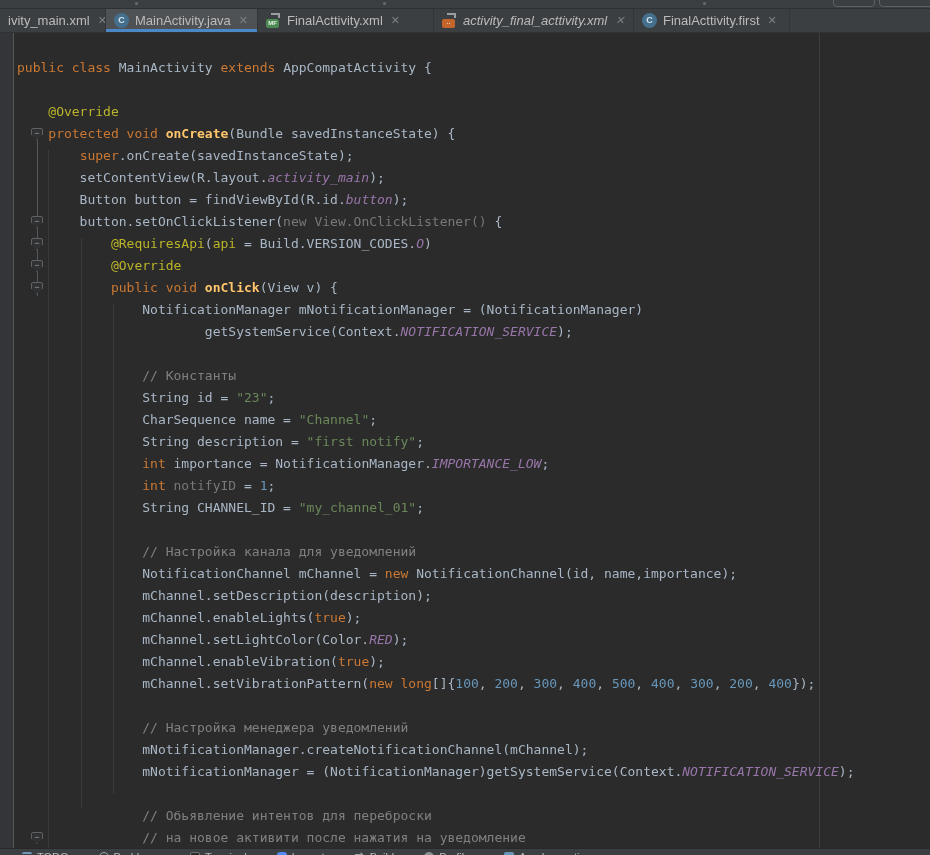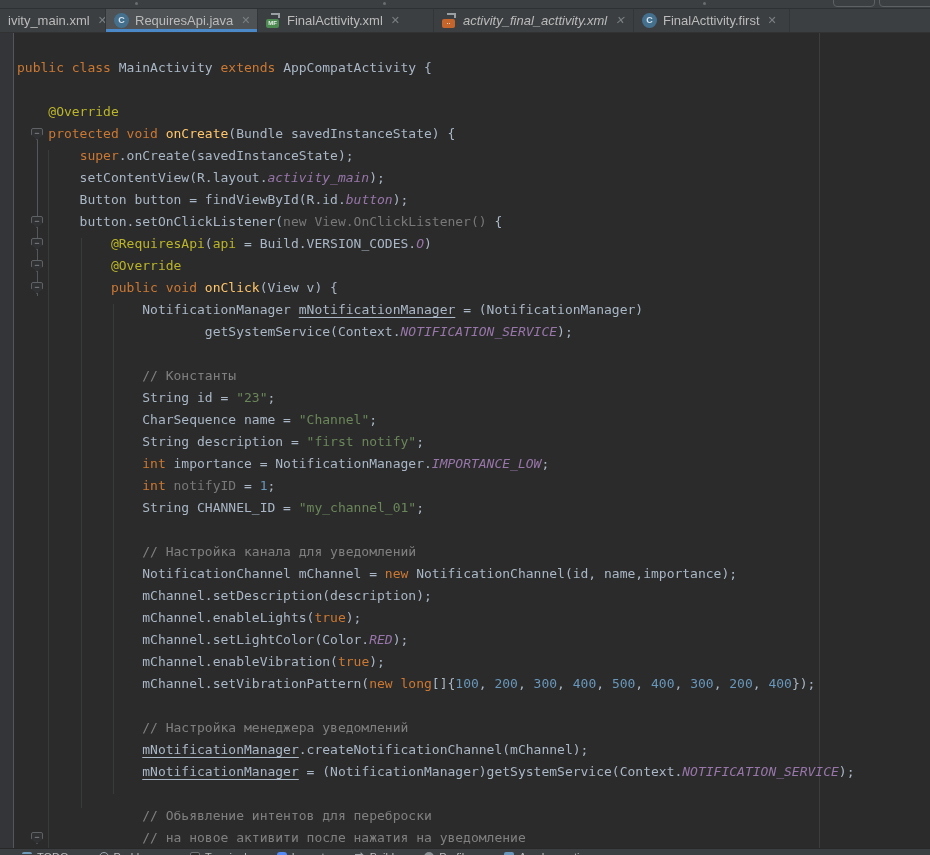--- a/index.html
+++ b/index.html
@@ -35,27 +35,27 @@
   .fold-marker{position:absolute;left:31px;width:12px;height:12px;box-sizing:border-box;
     background:#2F3133;border:1px solid #5F6265;color:#9AA0A5;font-size:9px;line-height:9px;
     display:flex;align-items:flex-start;justify-content:center;
     border-radius:2px;clip-path:polygon(0 0,100% 0,100% 55%,50% 100%,0 55%);}
   .code{position:absolute;left:0;top:24px;padding-left:17px;font-family:"DejaVu Sans Mono",monospace;
         font-size:13px;line-height:22px;white-space:pre;color:#A9B7C6;}
   .line{height:22px;}
   .tk-d{color:#A9B7C6}
   .tk-k{color:#CC7832}
   .tk-a{color:#BBB529}
-  .tk-m{color:#FFC66B;font-weight:normal}
+  .tk-m{color:#FFC66B;font-weight:bold}
   .tk-s{color:#6A8759}
   .tk-n{color:#6897BB}
   .tk-c{color:#808080}
   .tk-f{color:#9876AA;font-style:italic}
   .tk-g{color:#787878}
-  .tk-u{color:#A9B7C6;text-decoration:underline;text-underline-offset:3px;margin-top:8px;}
+  .tk-u{color:#A9B7C6;text-underline-offset:3px;margin-top:8px;}
   
   .bottom-bar{position:absolute;left:0;top:848px;width:930px;height:7px;background:#3C3F41;
               border-top:1px solid #282828;overflow:hidden;z-index:6;box-sizing:content-box;}
   .bb-inner{display:flex;align-items:flex-start;gap:30px;padding:2px 0 0 22px;}
   .bb-item{display:flex;align-items:flex-start;gap:5px;color:#BBBBBB;font-size:11px;line-height:12px;white-space:nowrap;}
   .bb-ico{width:10px;height:10px;border-radius:2px;margin-top:1px;flex:0 0 auto;}
   .i-todo{background:linear-gradient(#6E99B8 0 2px,transparent 2px 4px,#6E99B8 4px 6px,transparent 6px 8px,#6E99B8 8px 10px);}
   .i-problems{border-radius:50%;border:1.5px solid #9AA7B0;box-sizing:border-box;background:transparent;}
   .i-terminal{background:#2B2B2B;border:1px solid #6E7275;box-sizing:border-box;}
   .i-logcat{background:#548AF7;border-radius:3px;}
@@ -82,21 +82,21 @@
     </span>
   </div>
 
   <div class="tab-bar" id="tab-bar">
       <div class="tab" style="width: 106px;">
         <span>ivity_main.xml</span>
         <span class="close">✕</span>
       </div>
       <div class="tab active" style="width: 152px;">
         <span class="ic-java">C</span>
-        <span>RequiresApi.java</span>
+        <span>MainActivity.java</span>
         <span class="close">✕</span>
       </div>
       <div class="tab" style="width: 176px;">
         <span class="ic-file">
           <span class="corner"></span>
           <span class="badge mf">MF</span>
         </span>
         <span>FinalActtivity.xml</span>
         <span class="close">✕</span>
       </div>

